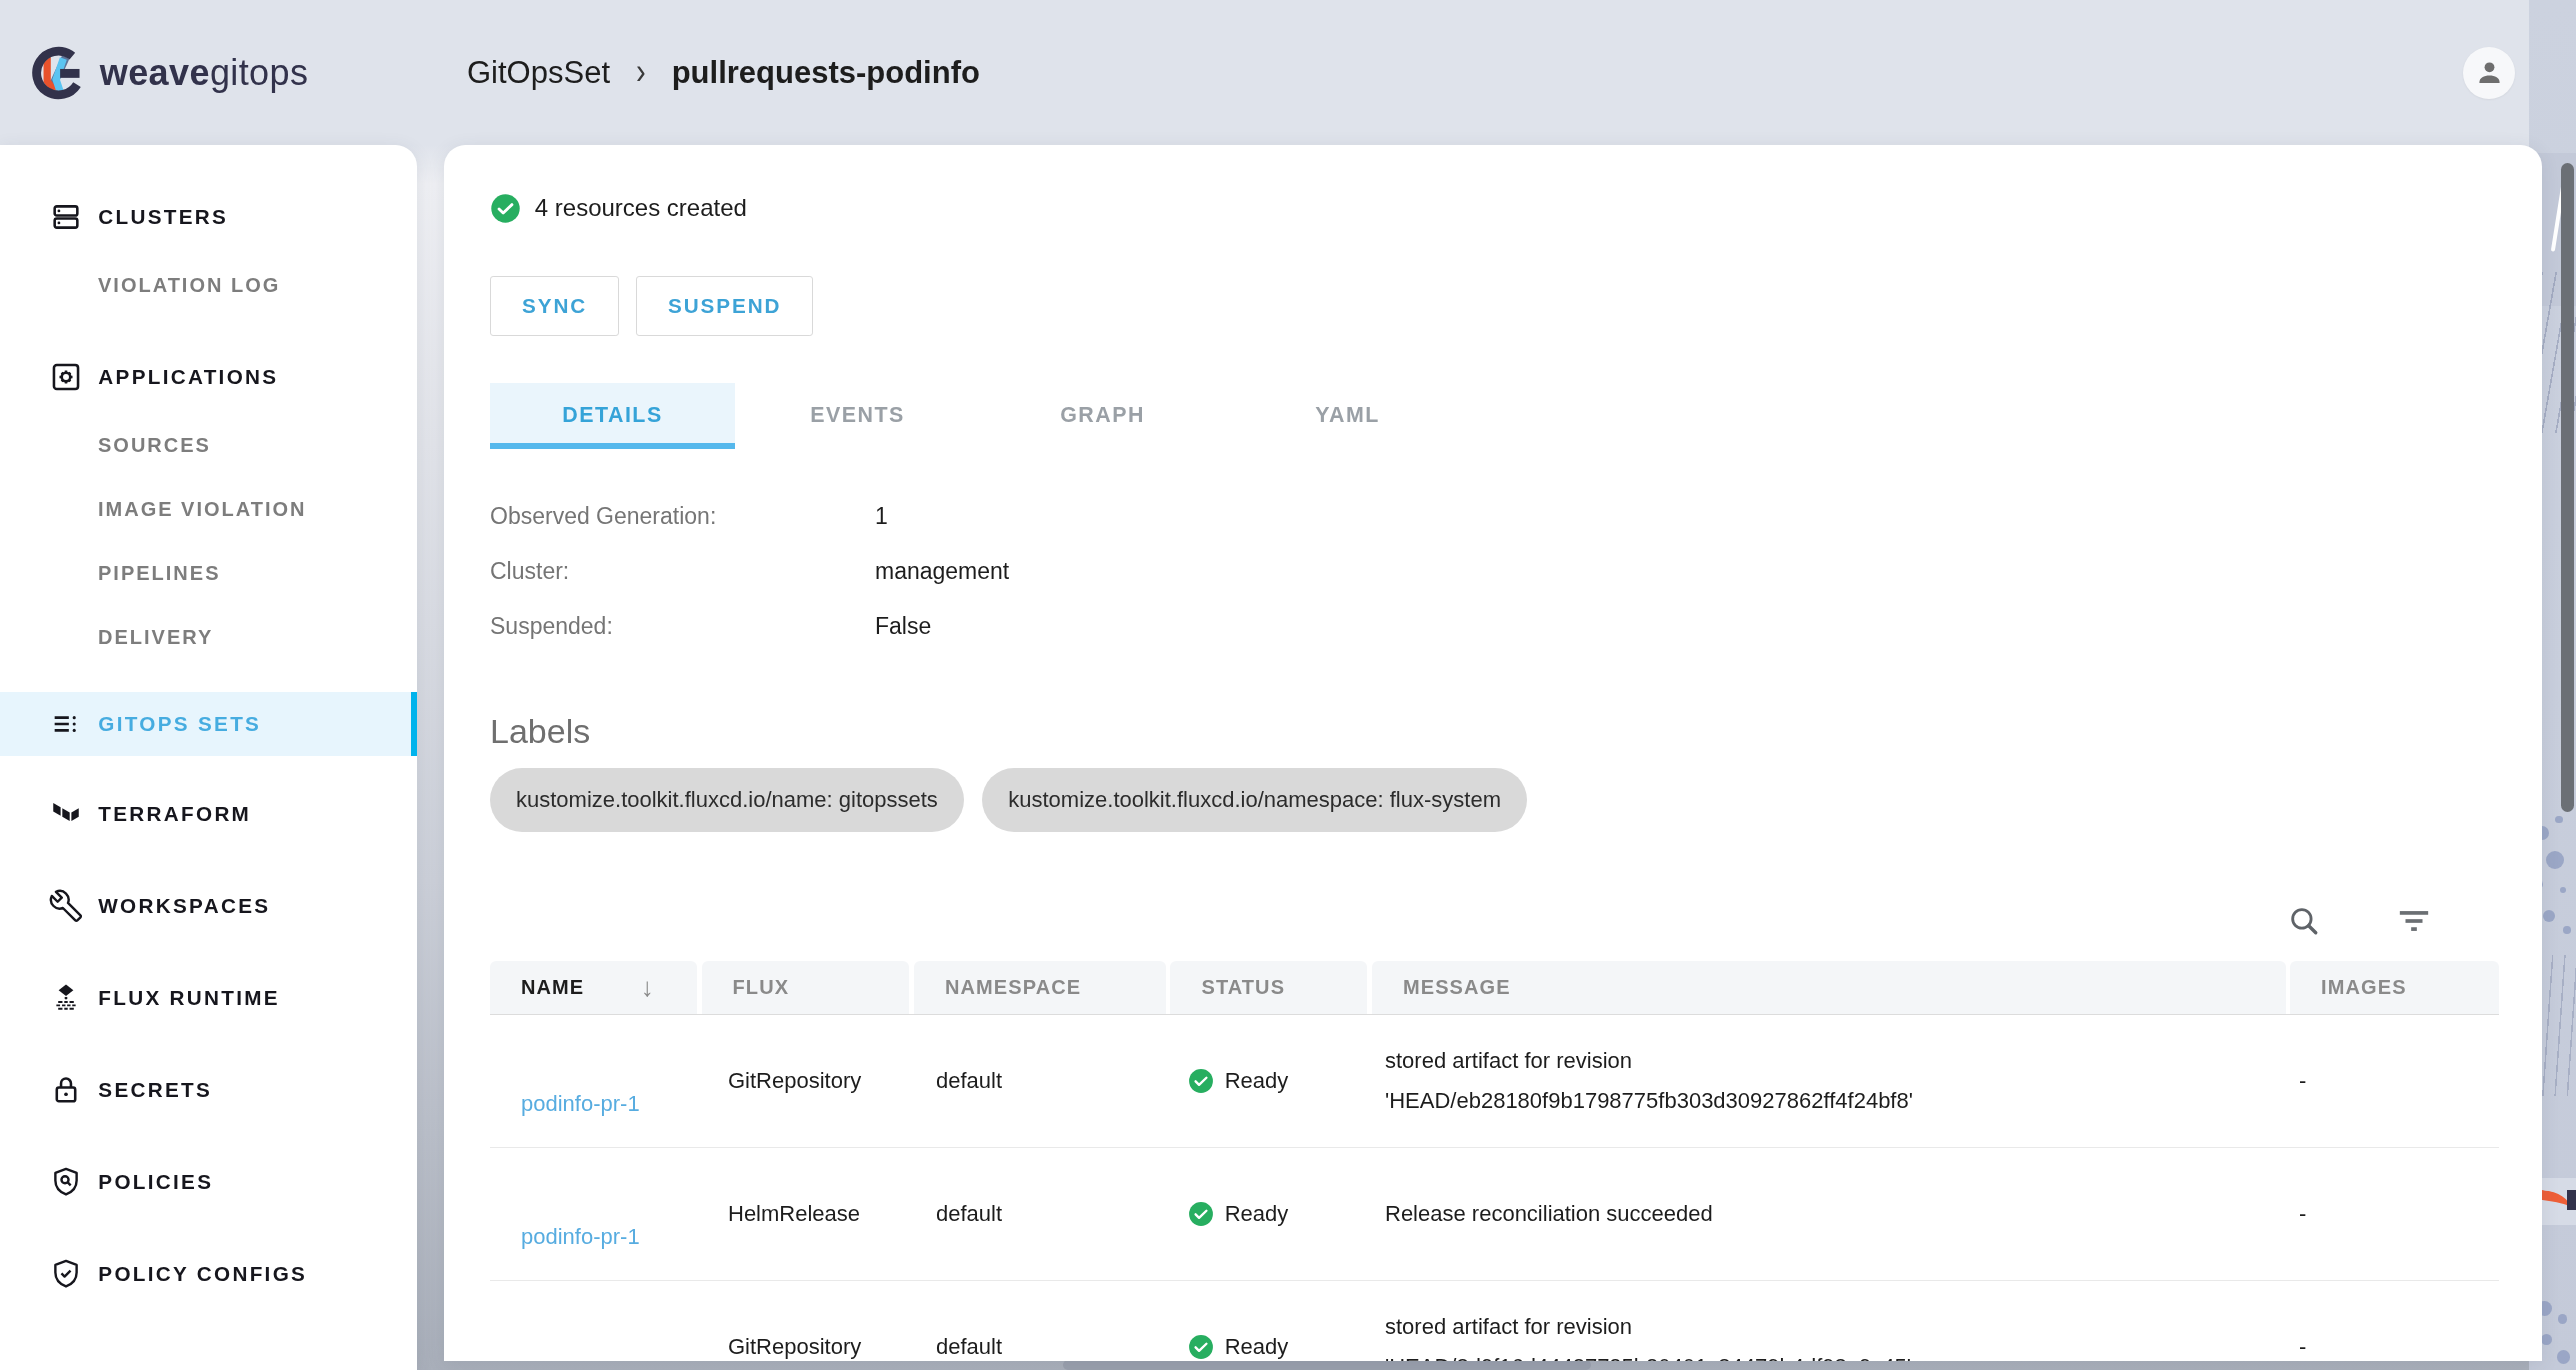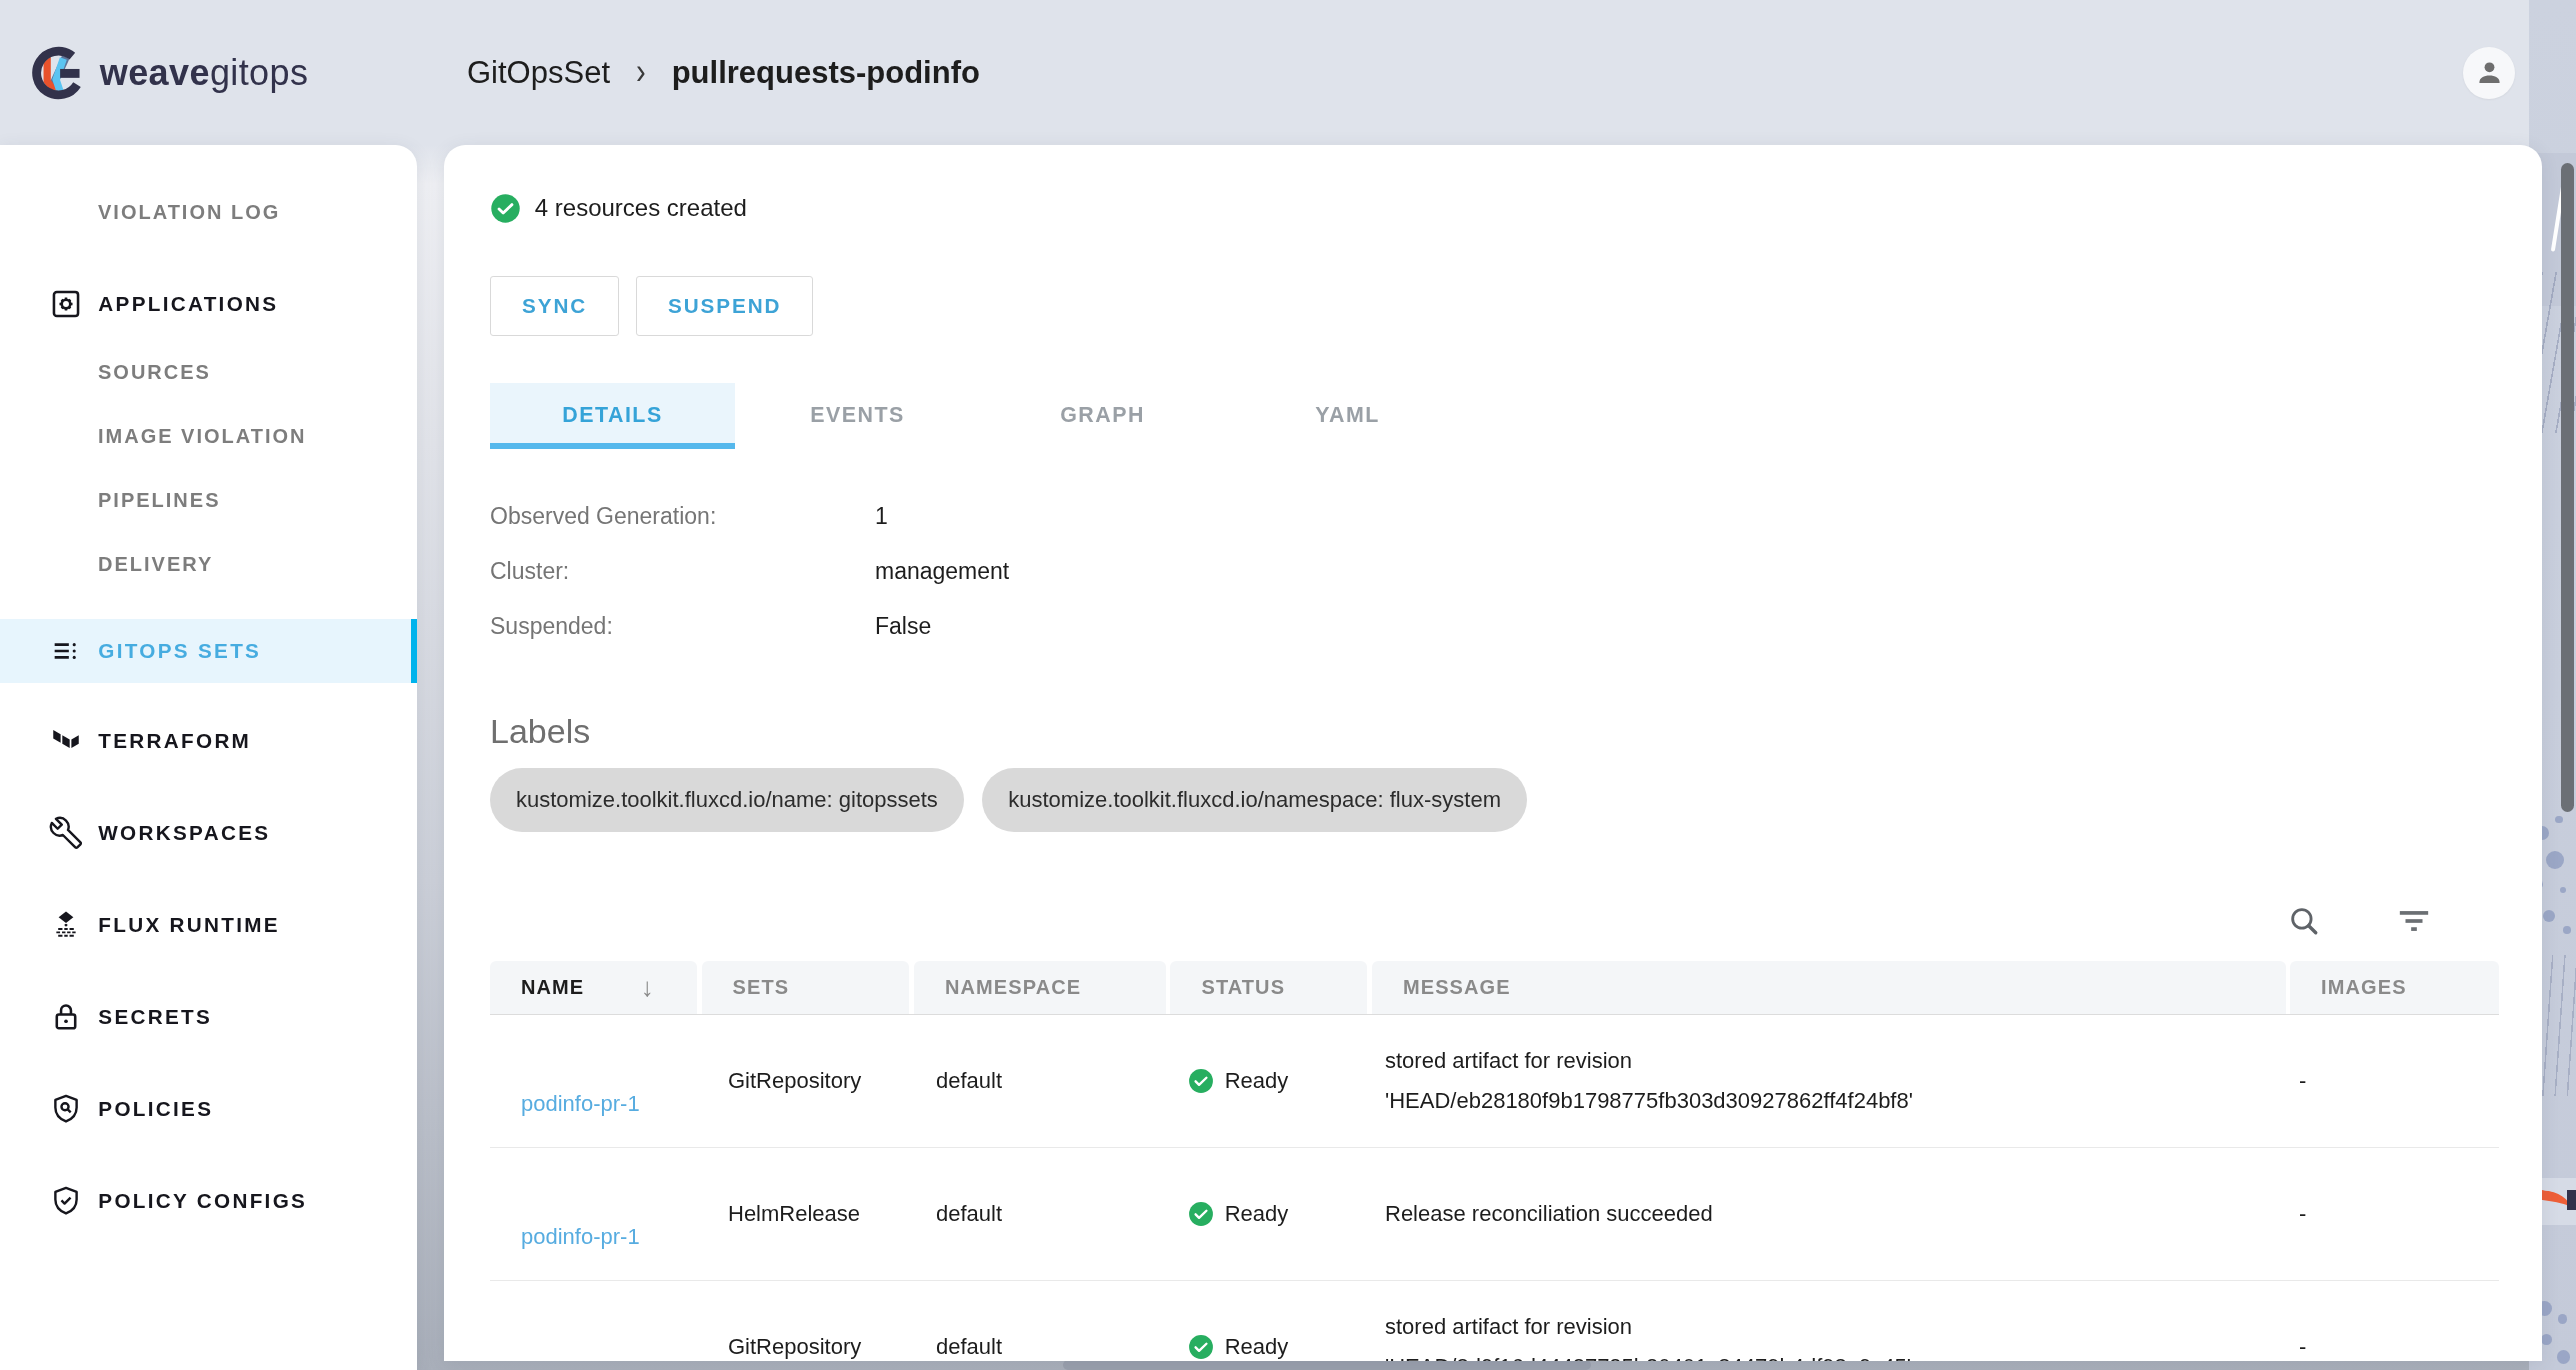--- a/index.html
+++ b/index.html
@@ -167,20 +167,31 @@
     <div class="avatar">
       <svg width="31" height="31" viewBox="0 0 24 24">
         <circle cx="12" cy="8" r="3.8" fill="#6e6e6e"></circle>
         <path d="M4.2 19.6c0-3.4 3.5-5.2 7.8-5.2s7.8 1.8 7.8 5.2v.6H4.2z" fill="#6e6e6e"></path>
       </svg>
     </div>
   </div>
 
   <div class="sidebar">
 
+    <div class="nav-item top">
+      <span class="nav-icon">
+        <svg width="34" height="34" viewBox="0 0 24 24" fill="none" stroke="#16161d" stroke-width="1.8">
+          <rect x="4" y="4.5" width="16" height="6.5" rx="1.5"></rect>
+            <rect x="4" y="13" width="16" height="6.5" rx="1.5"></rect>
+          <circle cx="7" cy="7.7" r="1" fill="#16161d" stroke="none"></circle>
+            <circle cx="7" cy="16.2" r="1" fill="#16161d" stroke="none"></circle>
+        </svg>
+        </span>
+      <span class="nav-label">CLUSTERS</span>
+    </div>
 
     <div class="nav-item sub">
       <span class="nav-label">VIOLATION LOG</span>
     </div>
 
     <div class="gap30"></div>
 
     <div class="nav-item top">
       <span class="nav-icon">
         <svg width="34" height="34" viewBox="0 0 24 24" fill="none" stroke="#16161d" stroke-width="1.8">
@@ -341,21 +352,21 @@
       </svg>
     </div>
 
     <div class="table">
       <div class="thead">
         <div class="th c-name sorted">
           <span>NAME</span>
           <span class="sort-arrow">↓</span>
         </div>
         <div class="th c-kind">
-            <span>SETS</span>
+            <span>FLUX</span>
           </div>
         <div class="th c-ns">
             <span>NAMESPACE</span>
           </div>
         <div class="th c-status">
             <span>STATUS</span>
           </div>
         <div class="th c-msg">
             <span>MESSAGE</span>
           </div>

